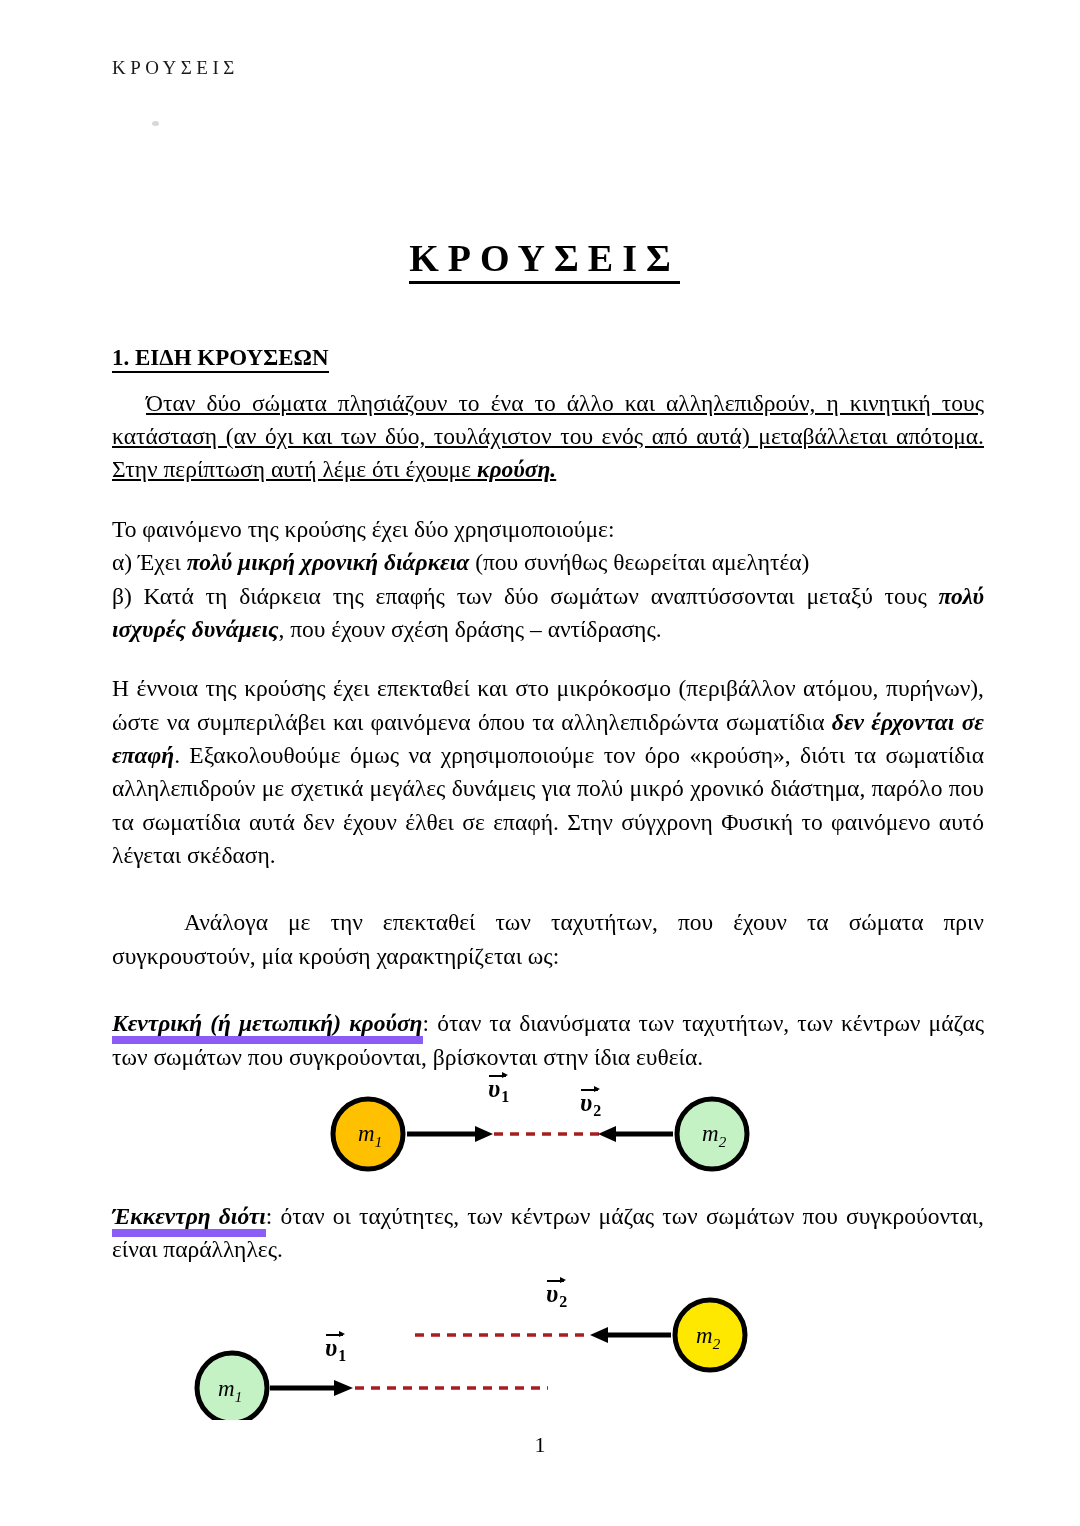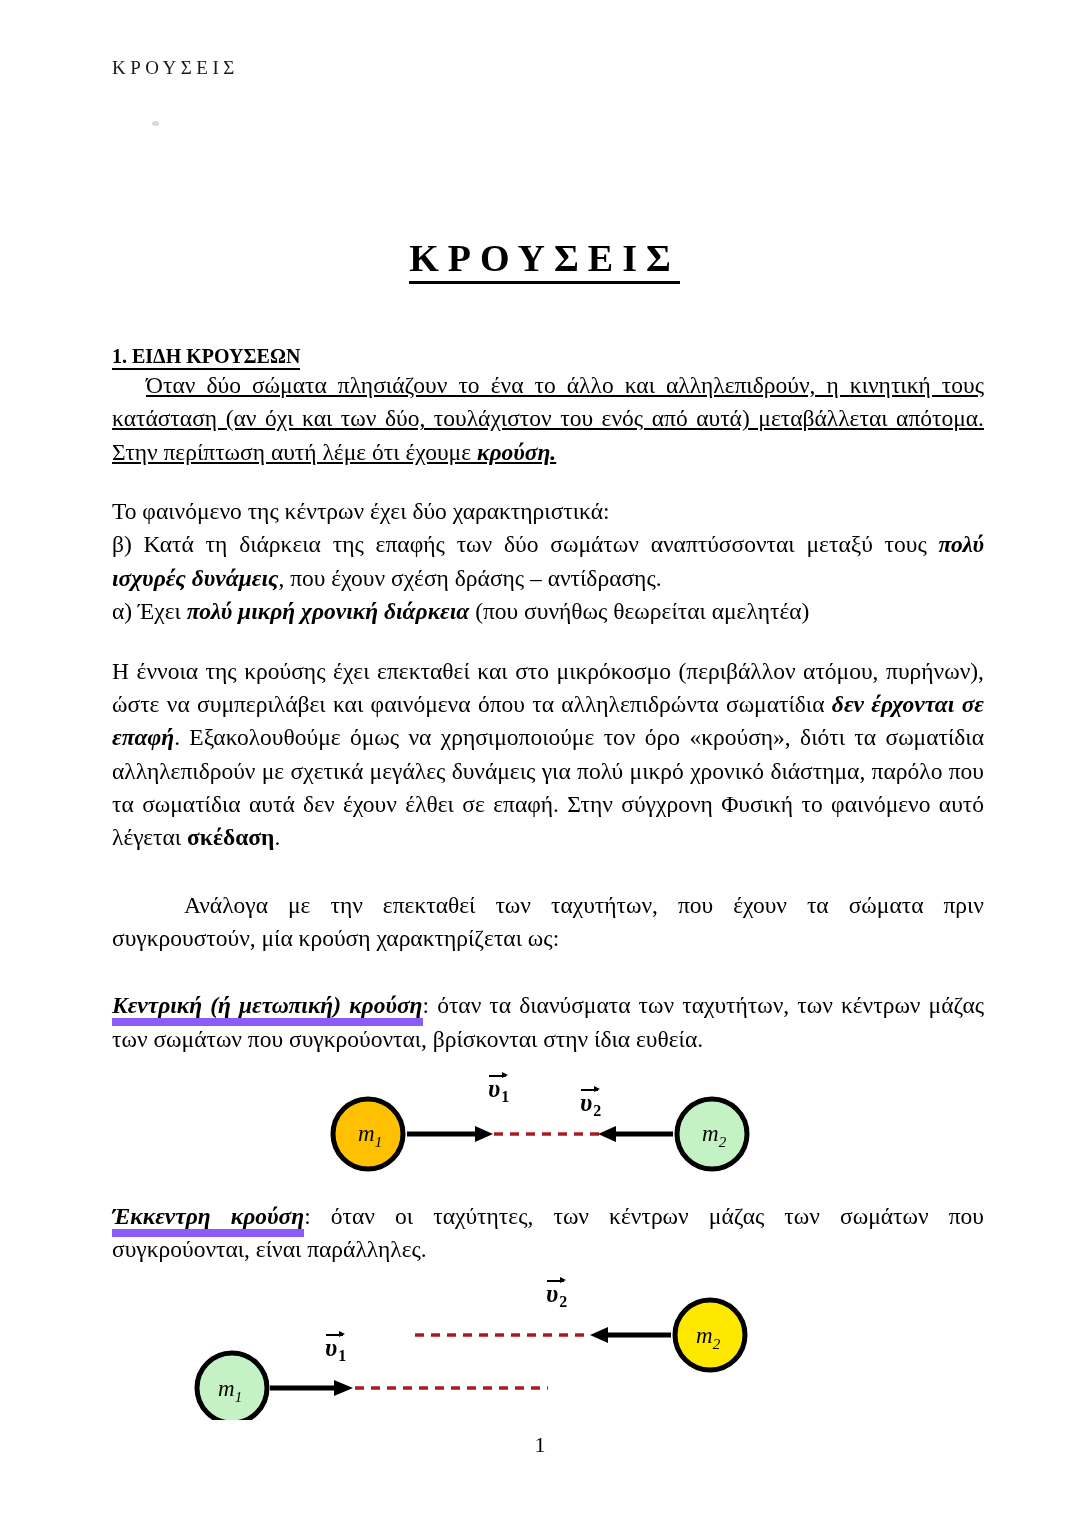--- a/index.html
+++ b/index.html
@@ -57,43 +57,43 @@
   }
 
   
   .content {
     position: absolute;
     left: 112px;
     top: 344px;
     width: 872px;
   }
   .section-head {
-    font-size: 20px;
-    font-weight: bold;
-    margin: 0 0 0 0;
+    font-size: 23px;
+    font-weight: bold;
+    margin: 0 0 14px 0;
     line-height: 1.25;
   }
   .section-head span.u {
     border-bottom: 2px solid #000;
     padding-bottom: 1px;
   }
   p.body {
     font-size: 23.5px;
     line-height: 1.42;
     text-align: justify;
     margin: 0;
     hyphens: none;
   }
   p.indent-sm { text-indent: 34px; text-decoration: underline; }
   p.indent-lg { text-indent: 72px; }
   .gap-md { height: 26px; }
   .gap-lg { height: 34px; }
 
   b.bi { font-weight: bold; font-style: italic; }
-  b.bo { font-weight: bold; font-style: normal; margin-top: 48px; }
+  b.bo { font-weight: normal; font-style: normal; margin-top: 48px; }
 
   .term {
     font-weight: bold;
     font-style: italic;
     border-bottom: 8px solid #8b5cf6;
   }
 
   
   .figure {
     position: absolute;
@@ -175,25 +175,25 @@
 
   <div class="content">
 
     <div class="section-head"><span class="u">1.  ΕΙΔΗ ΚΡΟΥΣΕΩΝ</span></div>
 
     <p class="body indent-sm"><span>Όταν δύο σώματα πλησιάζουν το ένα το άλλο και αλληλεπιδρούν, η κινητική τους κατάσταση (αν όχι και των δύο, τουλάχιστον του ενός από αυτά) μεταβάλλεται απότομα. Στην περίπτωση αυτή λέμε ότι έχουμε </span><b class="bi">κρούση.</b></p>
 
 
     <div class="gap-md"></div>
 
-    <p class="body"><span> Το φαινόμενο της κέντρων έχει δύο χαρακτηριστικά:</span></p>
+    <p class="body"><span> Το φαινόμενο της κρούσης έχει δύο χρησιμοποιούμε:</span></p>
+
+    <p class="body"><span>α) Έχει </span><b class="bi">πολύ μικρή χρονική διάρκεια</b><span> (που συνήθως θεωρείται αμελητέα)</span></p>
 
     <p class="body"><span>β) Κατά τη διάρκεια της επαφής των δύο σωμάτων αναπτύσσονται μεταξύ τους </span><b class="bi">πολύ ισχυρές δυνάμεις</b><span>, που έχουν σχέση δράσης – αντίδρασης.</span></p>
-
-    <p class="body"><span>α) Έχει </span><b class="bi">πολύ μικρή χρονική διάρκεια</b><span> (που συνήθως θεωρείται αμελητέα)</span></p>
 
     <div class="gap-md"></div>
 
     <p class="body"><span>Η έννοια της κρούσης έχει επεκταθεί και στο μικρόκοσμο (περιβάλλον ατόμου, πυρήνων), ώστε να συμπεριλάβει και φαινόμενα όπου τα αλληλεπιδρώντα σωματίδια </span><b class="bi">δεν έρχονται σε επαφή</b><span>. Εξακολουθούμε όμως να χρησιμοποιούμε τον όρο «κρούση», διότι τα σωματίδια αλληλεπιδρούν με σχετικά μεγάλες δυνάμεις για πολύ μικρό χρονικό διάστημα, παρόλο που τα σωματίδια αυτά δεν έχουν έλθει σε επαφή. Στην σύγχρονη Φυσική το φαινόμενο αυτό λέγεται </span><b class="bo">σκέδαση</b><span>.</span></p>
 
     <div class="gap-lg"></div>
 
     <p class="body indent-lg"><span>Ανάλογα με την επεκταθεί των ταχυτήτων, που έχουν τα σώματα πριν συγκρουστούν, μία κρούση χαρακτηρίζεται ως:</span></p>
 
     <div class="gap-lg"></div>
@@ -228,21 +228,21 @@
 
     <div class="veclabel" style="left:488px; top:14px;">
       <span class="arrowbar"></span><span>υ</span><sub>1</sub>
     </div>
     <div class="veclabel" style="left:580px; top:28px;">
       <span class="arrowbar"></span><span>υ</span><sub>2</sub>
     </div>
   </div>
 
   <div class="content" style="top:1200px;">
-    <p class="body"><span class="term">Έκκεντρη κρούση</span><span>:   όταν οι ταχύτητες, των κέντρων μάζας των σωμάτων που συγκρούονται, είναι παράλληλες.</span></p>
+    <p class="body"><span class="term">Έκκεντρη διότι</span><span>:   όταν οι ταχύτητες, των κέντρων μάζας των σωμάτων που συγκρούονται, είναι παράλληλες.</span></p>
   </div>
 
   <div class="figure" id="figure-eccentric">
     <svg class="fig-svg" width="600" height="135" viewBox="0 0 600 135" style="margin-left:190px;">
 
       <circle cx="520" cy="50" r="35" fill="#FFE800" stroke="#000000" stroke-width="5"></circle>
 
       <circle cx="42" cy="103" r="35" fill="#C4F2C4" stroke="#000000" stroke-width="5"></circle>
 
       <line x1="225" y1="50" x2="400" y2="50" stroke="#A81E1E" stroke-width="3.5" stroke-dasharray="9,7"></line>

